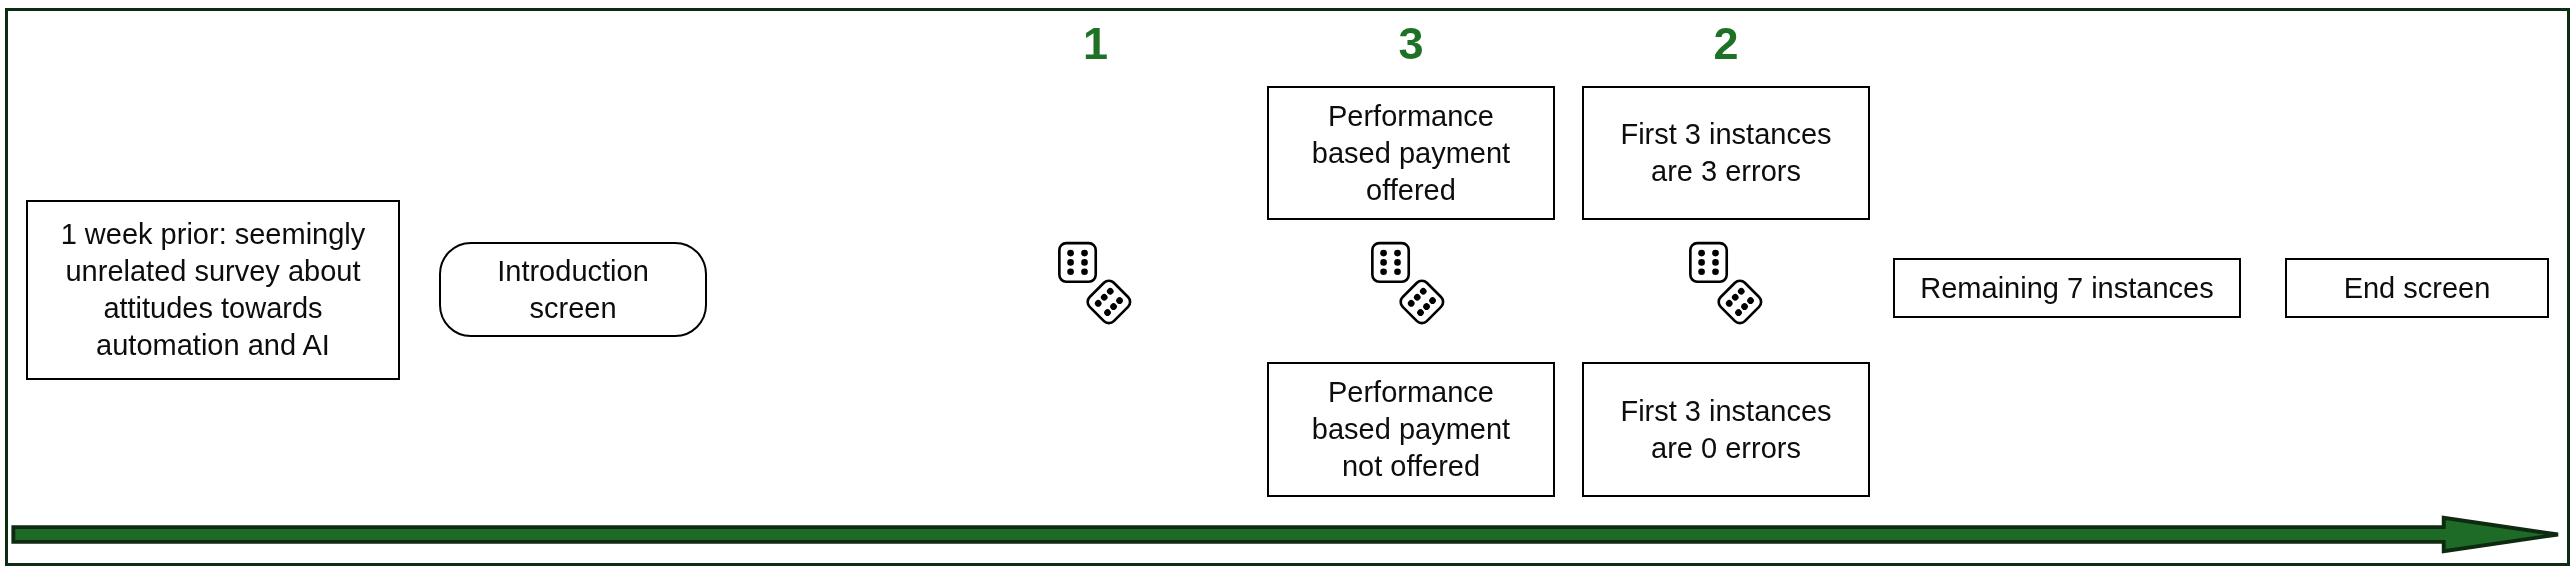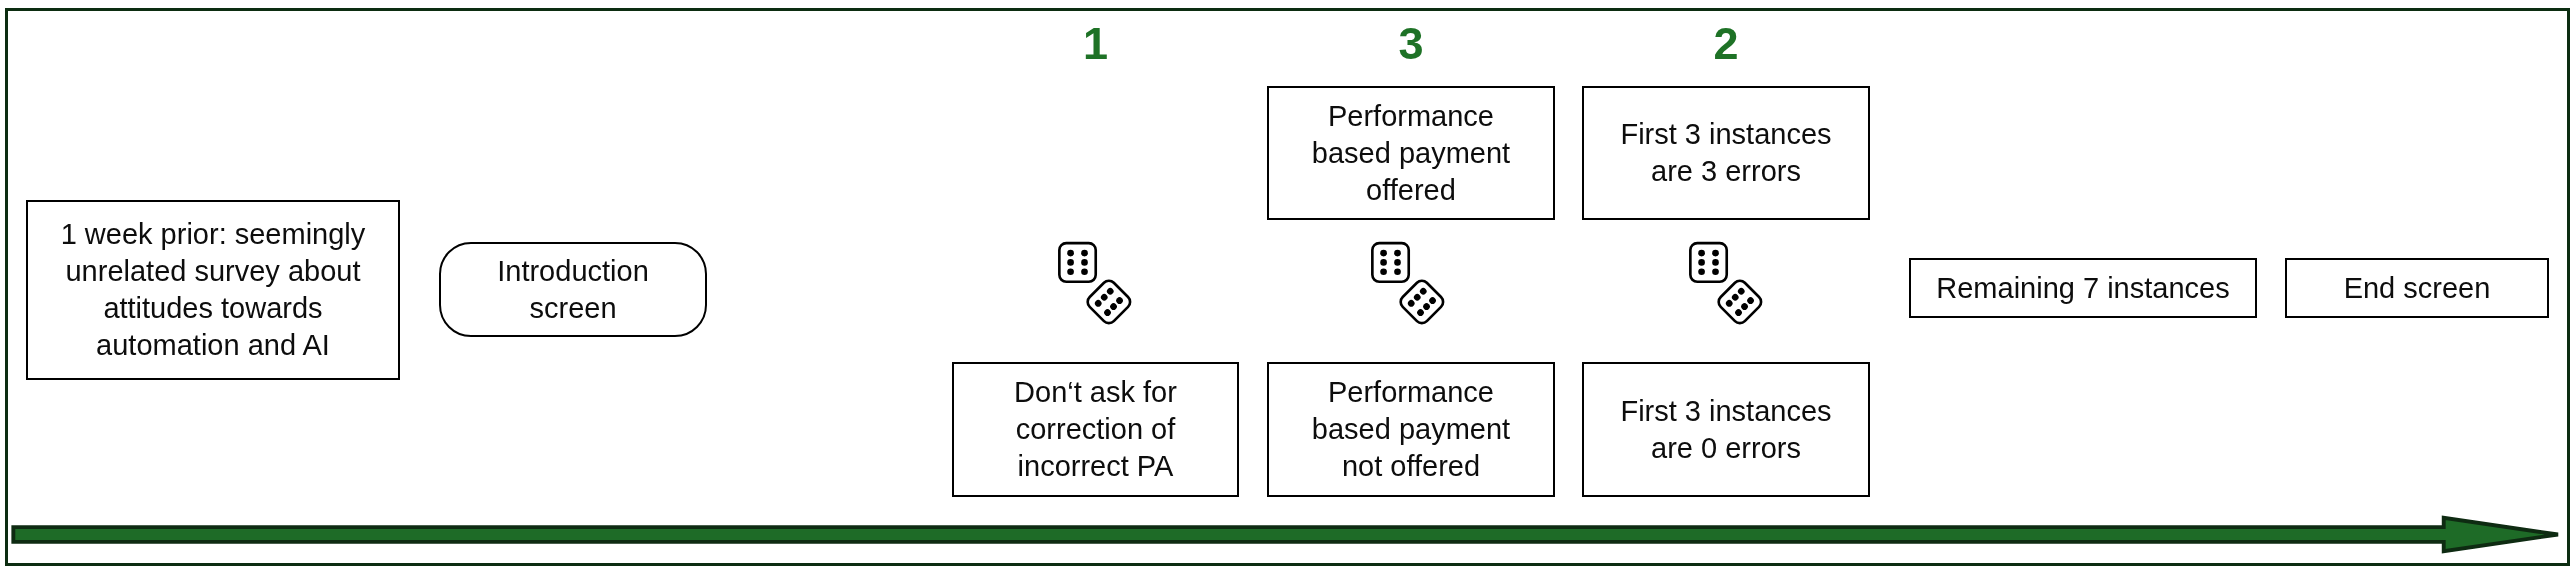--- a/index.html
+++ b/index.html
@@ -28,21 +28,21 @@
     text-align: center;
     font-size: 29px;
     line-height: 37px;
     white-space: pre-line;
     box-sizing: border-box;
   }
   
   .b-survey     { left: 26px;   top: 200px; width: 374px; height: 180px; }
   .b-intro      { left: 439px;  top: 242px; width: 268px; height: 95px; border-radius: 32px; }
   .b-tutorial   { left: 717px;  top: 242px; width: 214px; height: 95px; }
-  .b-remaining  { left: 1893px; top: 258px; width: 348px; height: 60px; margin-left: 16px;  }
+  .b-remaining  { left: 1893px; top: 258px; width: 348px; height: 60px;  }
   .b-end        { left: 2285px; top: 258px; width: 264px; height: 60px;  }
   
   .col-1 { left: 952px; width: 287px; }
   .col-2 { left: 1267px; width: 288px; }
   .col-3 { left: 1582px; width: 288px; }
   .row-top    { top: 86px; height: 134px; }
   .row-bottom { top: 362px; height: 135px; }
   
   .branch-number {
     position: absolute;
@@ -86,23 +86,20 @@
 
   <div class="box b-survey">1 week prior: seemingly
 unrelated survey about
 attitudes towards
 automation and AI</div>
   <div class="box b-intro">Introduction
 screen</div>
   <div class="box b-remaining">Remaining 7 instances</div>
   <div class="box b-end">End screen</div>
 
-  <div class="box col-1 row-bottom">Don‘t ask for
-correction of
-incorrect PA</div>
 
   <div class="box col-2 row-top">Performance
 based payment
 offered</div>
   <div class="box col-2 row-bottom">Performance
 based payment
 not offered</div>
 
   <div class="box col-3 row-top">First 3 instances
 are 3 errors</div>

